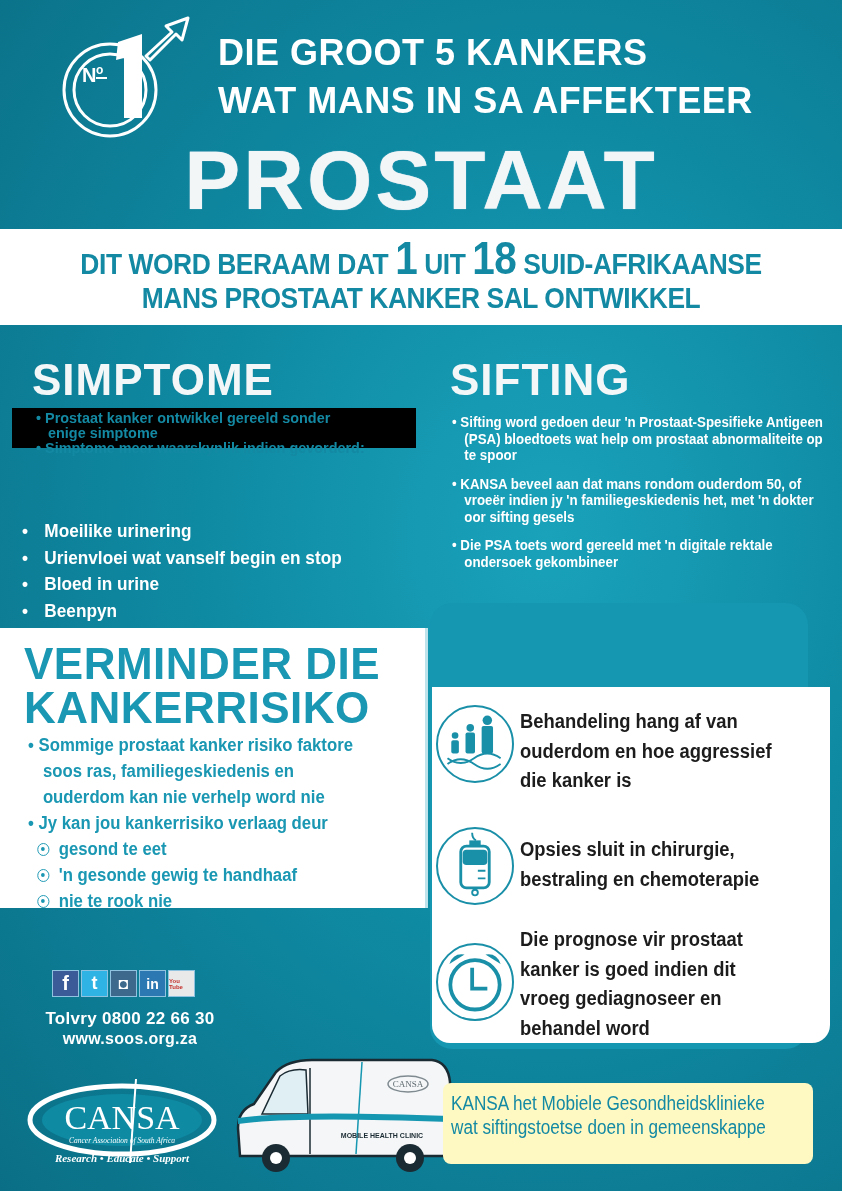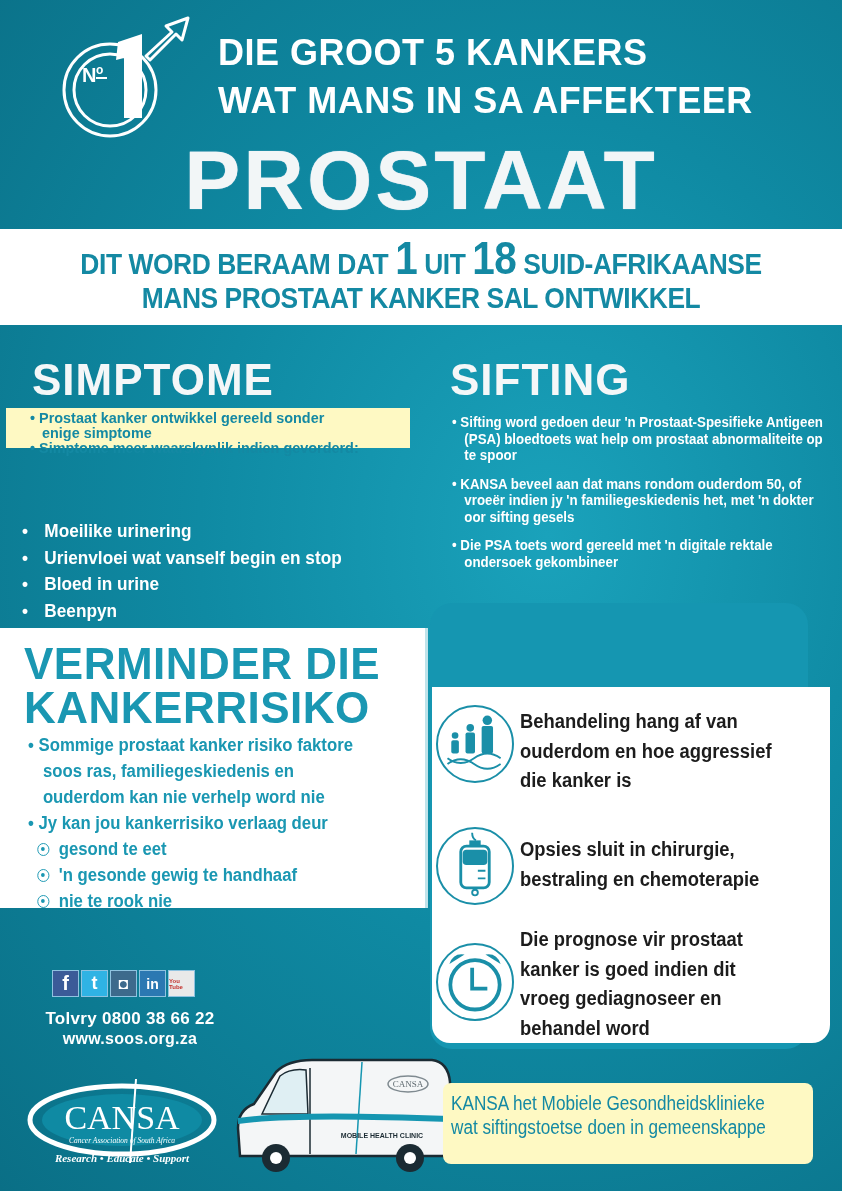--- a/index.html
+++ b/index.html
@@ -31,21 +31,21 @@
   #stat-line1 { top: 14px; font-size: 30px; letter-spacing: -0.5px; transform: scaleX(0.88); }
   #stat-line2 { top: 52px; font-size: 30px; letter-spacing: -0.5px; transform: scaleX(0.88); }
   .stat-big { font-size: 46px; line-height: 30px; }
 
   
   .section-heading { font-weight: 900; font-size: 44px; letter-spacing: 1px; color: #f4f7f8; white-space: nowrap; }
   #simptome-heading { left: 32px; top: 355px; }
   #sifting-heading { left: 450px; top: 355px; }
 
   
-  #simptome-box { left: 6px; top: 408px; width: 404px; height: 40px; background: #fef9c3; }
+  #simptome-box { left: 12px; top: 408px; width: 404px; height: 40px; background: #000000; }
   .simptome-intro { position: absolute; left: 24px; color: #1489a3; font-weight: bold; font-size: 15.5px; line-height: 16px; white-space: nowrap; transform: scaleX(0.93); transform-origin: left top; }
 
   #simptome-list { left: 22px; top: 490px; list-style: none; margin-top: 28px; }
   #simptome-list li { font-weight: bold; font-size: 18.5px; line-height: 26.5px; white-space: nowrap; transform: scaleX(0.93); transform-origin: left top; }
   #simptome-list li .dot { display: inline-block; width: 24px; }
 
   
   #sifting-list { left: 452px; top: 414px; width: 380px; list-style: none; }
   #sifting-list li { font-weight: bold; font-size: 14px; line-height: 16.5px; margin-bottom: 12px; padding-left: 13px; text-indent: -13px; transform: scaleX(0.95); transform-origin: left top; width: 400px; }
 
@@ -196,21 +196,21 @@
   </div>
 </div>
 
 <div id="social-row" class="abs">
   <div class="social-icon" style="background:#3b5b98; font-size:20px;">f</div>
   <div class="social-icon" style="background:#2fb3e4; font-size:18px;">t</div>
   <div class="social-icon" style="background:#3d6a8c; font-size:16px;">◘</div>
   <div class="social-icon" style="background:#2b78b2; font-size:14px;">in</div>
   <div class="social-icon" style="background:#e9e9e9; color:#c4302b; font-size:6px;">You Tube</div>
 </div>
-<div id="tolvry" class="abs">Tolvry 0800 38 66 22</div>
+<div id="tolvry" class="abs">Tolvry 0800 22 66 30</div>
 <div id="website" class="abs">www.soos.org.za</div>
 
 <svg id="cansa-logo" class="abs" viewBox="0 0 192 90">
   <ellipse cx="96" cy="45" rx="92" ry="34" fill="none" stroke="#fff" stroke-width="5"></ellipse>
   <ellipse cx="96" cy="45" rx="80" ry="26" fill="#0f8aa3"></ellipse>
   <line x1="110" y1="4" x2="104" y2="88" stroke="#fff" stroke-width="2"></line>
   <text x="96" y="54" text-anchor="middle" fill="#fff" font-family="Liberation Serif, serif" font-size="34">CANSA</text>
   <text x="96" y="68" text-anchor="middle" fill="#fff" font-family="Liberation Serif, serif" font-style="italic" font-size="7.5">Cancer Association of South Africa</text>
 </svg>
 <div id="cansa-tagline" class="abs">Research • Educate • Support</div>

